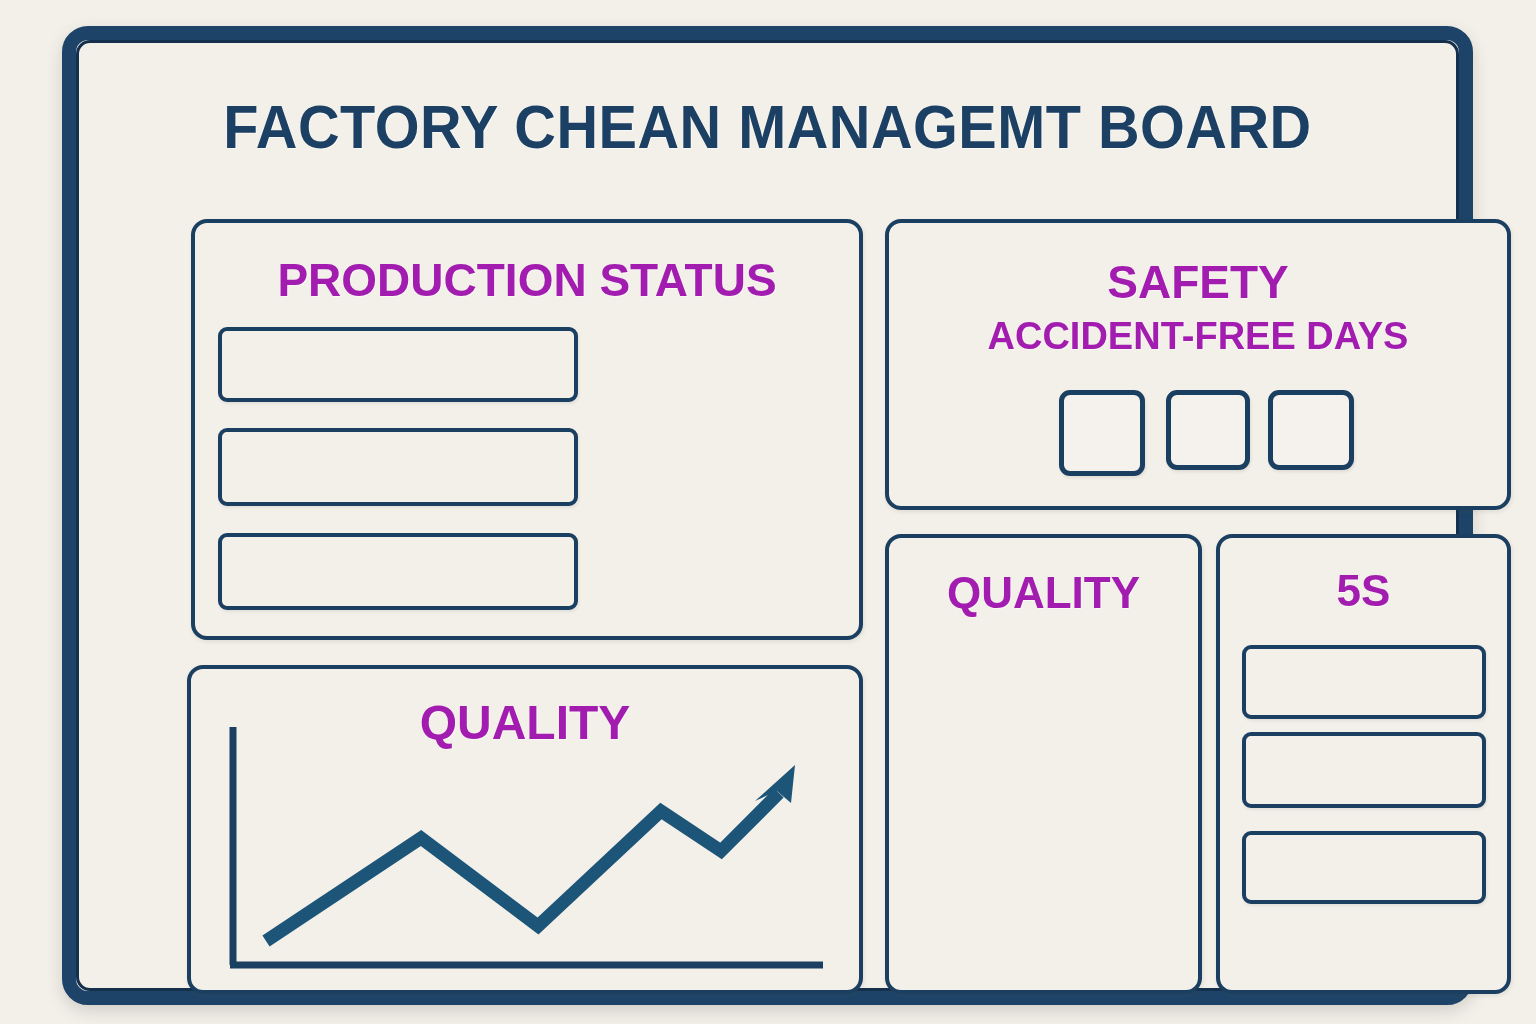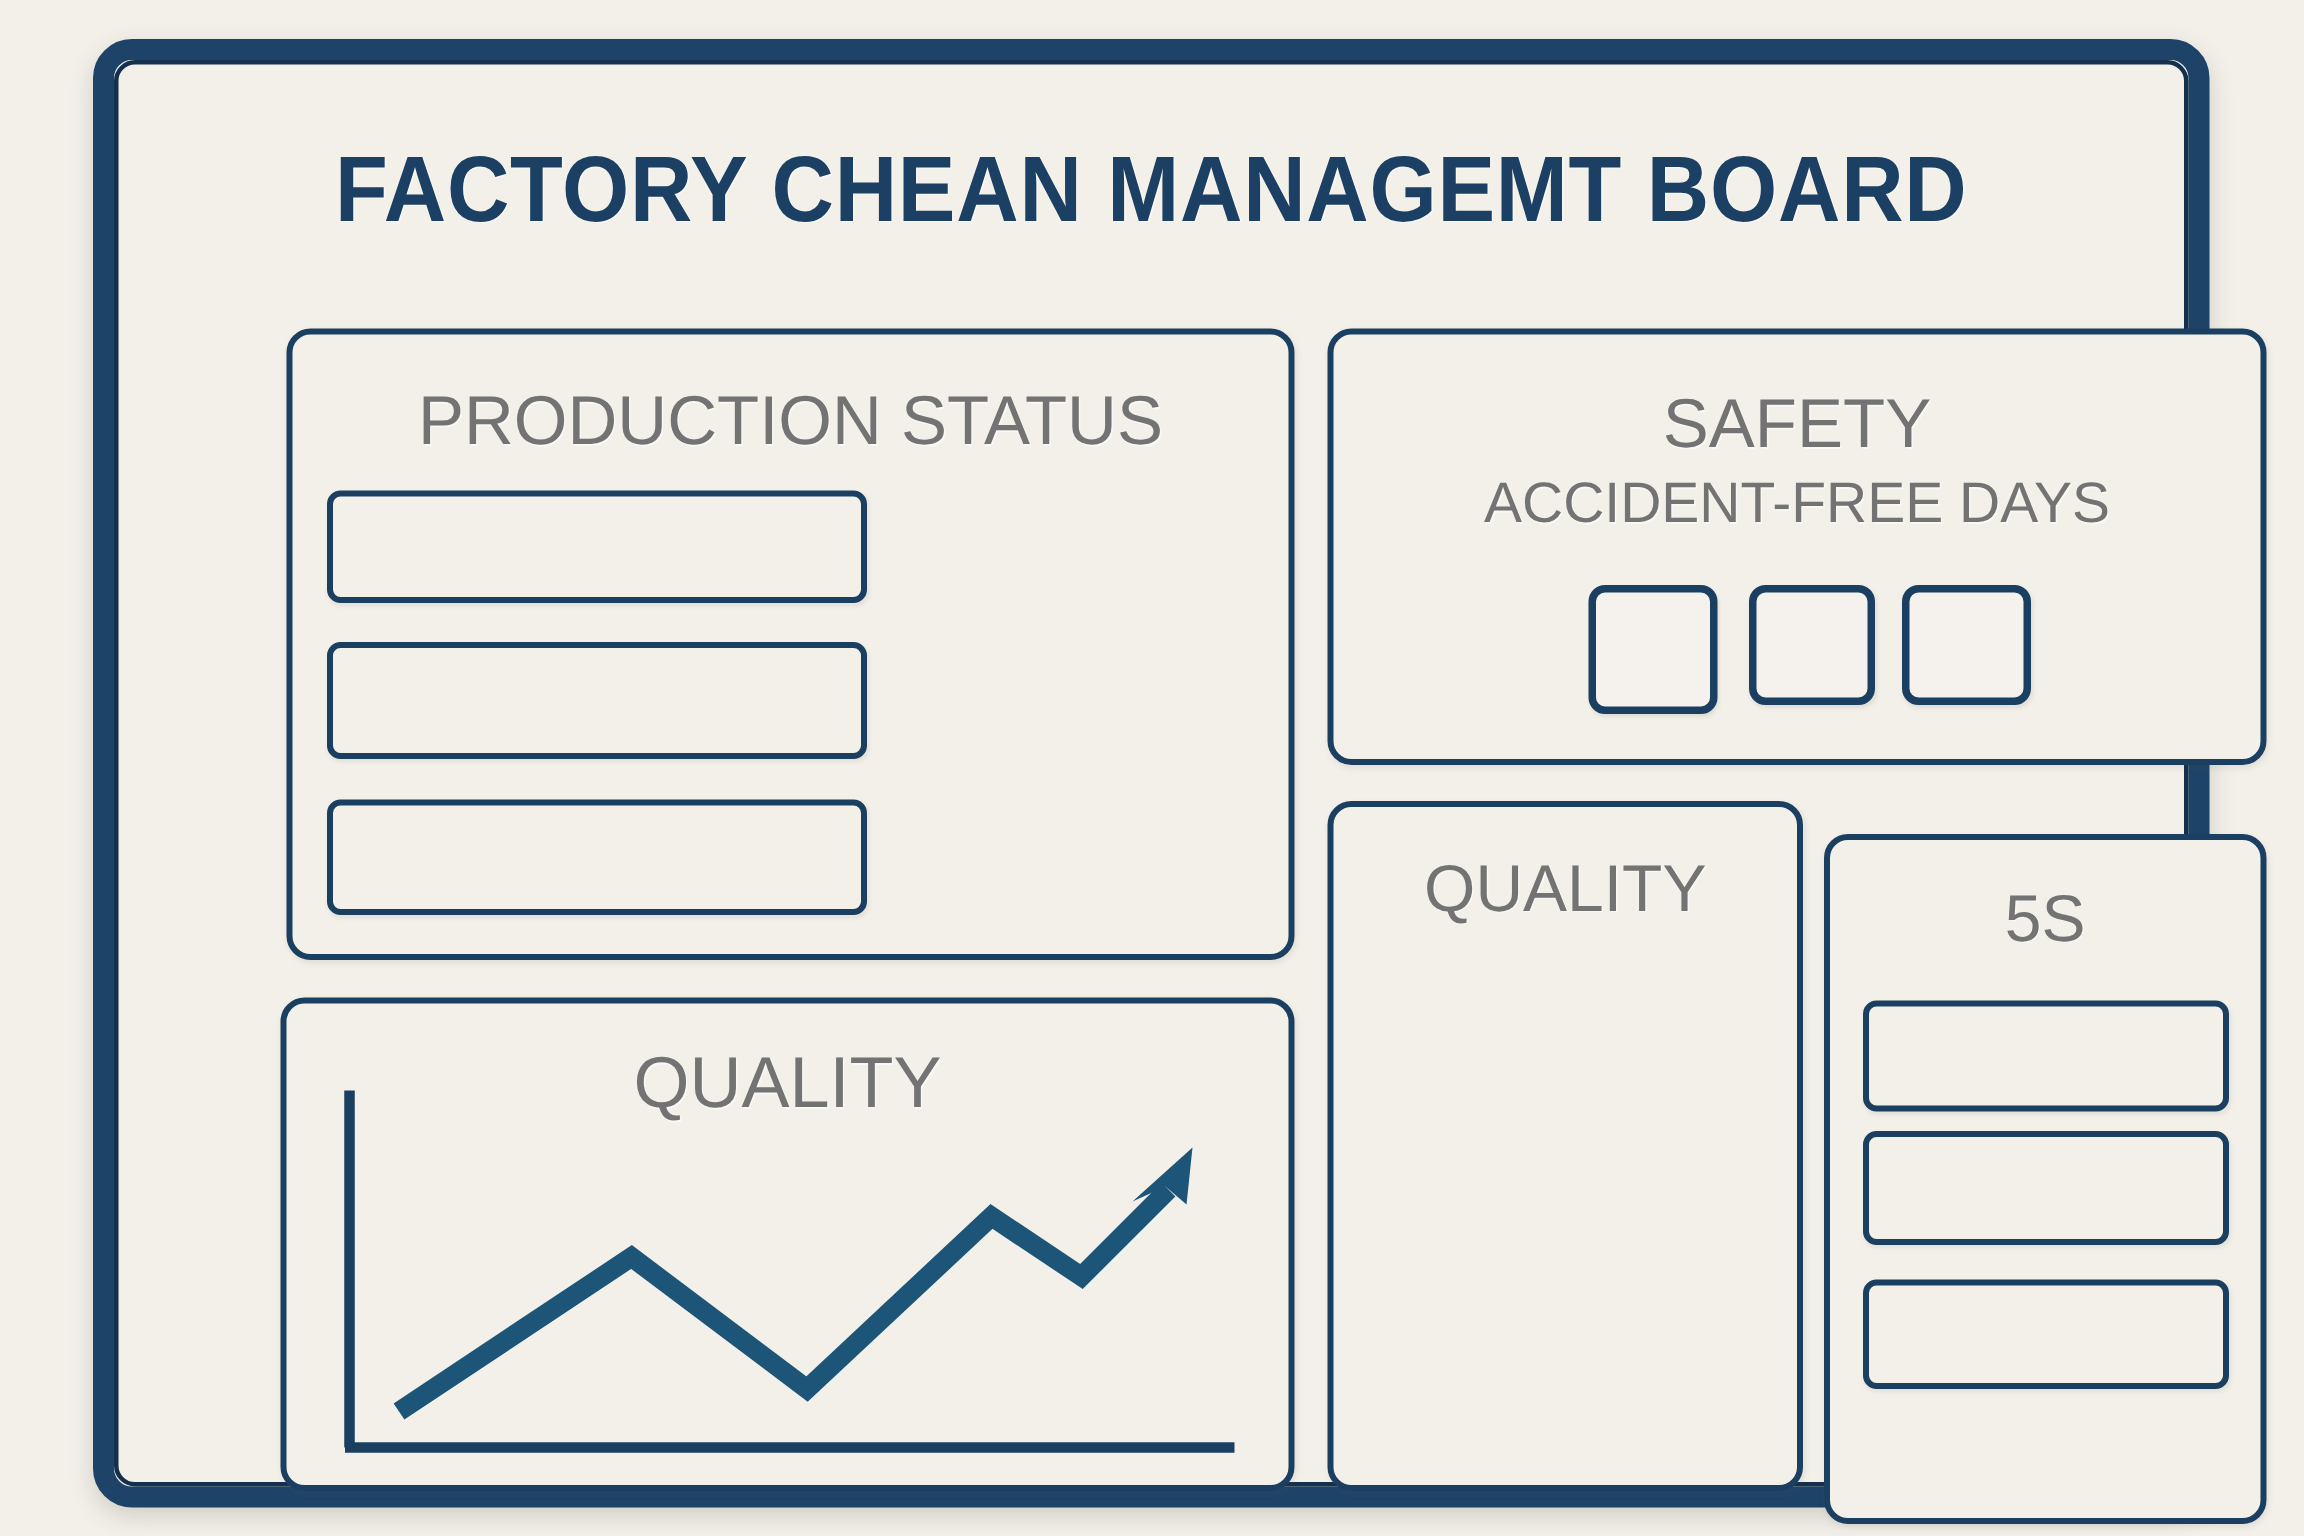--- a/index.html
+++ b/index.html
@@ -70,22 +70,22 @@
     background: #f3f0ea;
     box-shadow: 1px 2px 4px rgba(90, 85, 75, 0.12);
   }
 
   .panel-heading {
     position: absolute;
     left: 0;
     right: 0;
     text-align: center;
     font-family: "Liberation Sans Narrow", "Liberation Sans", sans-serif;
-    font-weight: normal;
-    color: #737373;
+    font-weight: bold;
+    color: #a21caf;
     text-shadow: 1px 1px 0 rgba(255,255,255,0.5);
     white-space: nowrap;
   }
 
   
   .slot {
     position: absolute;
     box-sizing: border-box;
     border: 4px solid #1b3f60;
     border-radius: 9px;
@@ -99,21 +99,21 @@
     border-radius: 11px;
     background: #f5f2ed;
     box-shadow: 1px 2px 3px rgba(90, 85, 75, 0.12);
   }
 
   
   #panel-production { left: 112px; top: 176px;  width: 672px; height: 421px; }
   #panel-safety     { left: 806px; top: 176px;  width: 626px; height: 291px; }
   #panel-trend      { left: 108px; top: 622px;  width: 676px; height: 329px; }
   #panel-quality    { left: 806px; top: 491px;  width: 317px; height: 460px; }
-  #panel-fives      { left: 1137px; top: 513px; width: 295px; height: 460px; }
+  #panel-fives      { left: 1137px; top: 491px; width: 295px; height: 460px; }
 
   #heading-production { top: 30px; font-size: 46px; }
   #heading-safety     { top: 32px; font-size: 46px; }
   #heading-safety-sub { top: 92px; font-size: 38px; }
   #heading-trend      { top: 26px; font-size: 48px; }
   #heading-quality    { top: 30px; font-size: 44px; }
   #heading-fives      { top: 28px; font-size: 44px; }
 
   
   #prod-slot-0 { left: 23px; top: 104px; width: 360px; height: 75px; }

